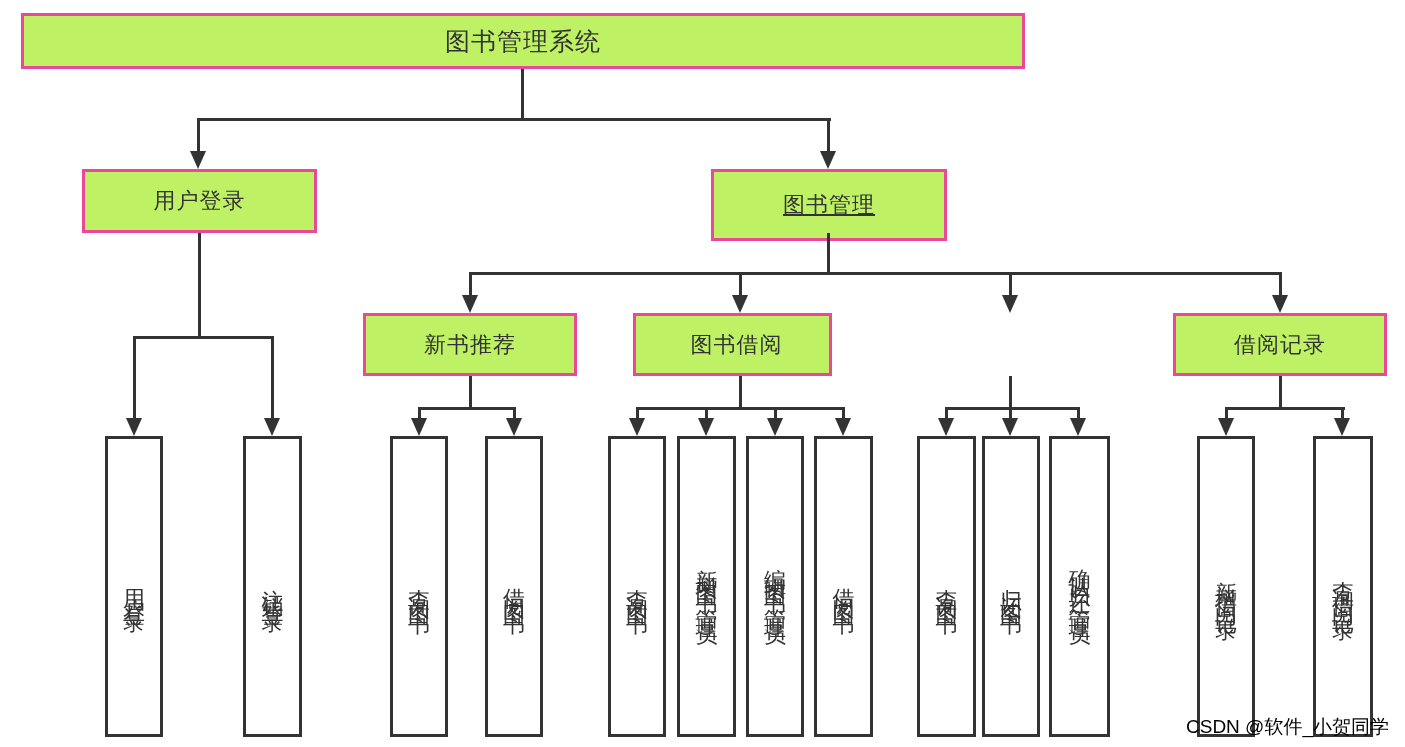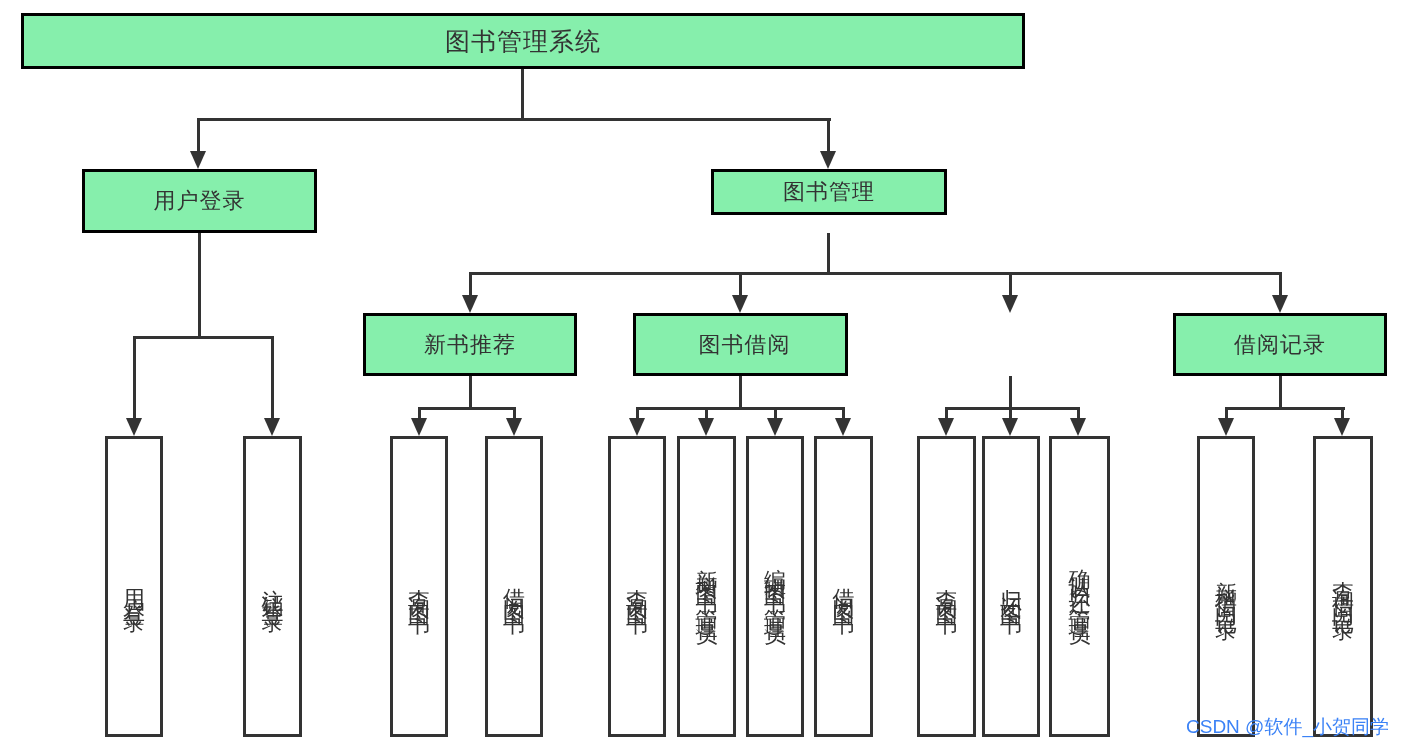--- a/index.html
+++ b/index.html
@@ -10,22 +10,22 @@
     position: relative;
     width: 1405px;
     height: 747px;
     background: #ffffff;
     overflow: hidden;
   }
 
   
   .node {
     position: absolute;
-    background: #86efac;
-    border: 3px solid #000000;
+    background: #bef264;
+    border: 3px solid #ec4899;
     color: #333333;
     display: flex;
     align-items: center;
     justify-content: center;
     font-size: 22px;
     letter-spacing: 1px;
     white-space: nowrap;
   }
   .node.root { font-size: 25px; }
 
@@ -59,62 +59,62 @@
     border-left: 8px solid transparent;
     border-right: 8px solid transparent;
     border-top: 18px solid #333333;
   }
 
   .watermark {
     position: absolute;
     left: 1186px;
     top: 714px;
     font-size: 19px;
-    color: #3b82f6;
+    color: #000000;
     white-space: nowrap;
     z-index: 5;
   }
 </style>
 </head>
 <body>
 
 <div class="canvas">
 
   <div class="node root" style="left:21px; top:13px; width:1004px; height:56px;">图书管理系统</div>
 
   <div class="vl" style="left:521px; top:69px;  height:49px;"></div>
   <div class="hl" style="left:197px; top:118px; width:634px;"></div>
   <div class="vl" style="left:197px; top:118px; height:35px;"></div>
   <div class="arrow" style="left:190px; top:151px;"></div>
   <div class="vl" style="left:827px; top:118px; height:35px;"></div>
   <div class="arrow" style="left:820px; top:151px;"></div>
 
   <div class="node" style="left:82px; top:169px; width:235px; height:64px;">用户登录</div>
-  <div class="node" style="left:711px; top:169px; width:236px; height:46px;">图书管理</div>
+  <div class="node" style="left:711px; top:169px; width:236px; height:72px;text-decoration:underline;">图书管理</div>
 
   <div class="vl" style="left:198px; top:233px; height:104px;"></div>
   <div class="hl" style="left:133px; top:336px; width:141px;"></div>
   <div class="vl" style="left:133px; top:336px; height:84px;"></div>
   <div class="arrow" style="left:126px; top:418px;"></div>
   <div class="vl" style="left:271px; top:336px; height:84px;"></div>
   <div class="arrow" style="left:264px; top:418px;"></div>
 
   <div class="vl" style="left:827px; top:233px; height:41px;"></div>
   <div class="hl" style="left:469px; top:272px; width:812px;"></div>
   <div class="vl" style="left:469px; top:272px; height:25px;"></div>
   <div class="arrow" style="left:462px; top:295px;"></div>
   <div class="vl" style="left:739px; top:272px; height:25px;"></div>
   <div class="arrow" style="left:732px; top:295px;"></div>
   <div class="vl" style="left:1009px; top:272px; height:25px;"></div>
   <div class="arrow" style="left:1002px; top:295px;"></div>
   <div class="vl" style="left:1279px; top:272px; height:25px;"></div>
   <div class="arrow" style="left:1272px; top:295px;"></div>
 
   <div class="node" style="left:363px; top:313px; width:214px; height:63px;">新书推荐</div>
-  <div class="node" style="left:633px; top:313px; width:215px; height:63px;padding-left:8px;">图书借阅</div>
+  <div class="node" style="left:633px; top:313px; width:199px; height:63px;padding-left:8px;">图书借阅</div>
   <div class="node" style="left:1173px; top:313px; width:214px; height:63px;">借阅记录</div>
 
   <div class="vl" style="left:469px; top:376px; height:34px;"></div>
   <div class="hl" style="left:418px; top:407px; width:98px;"></div>
   <div class="vl" style="left:418px; top:407px; height:14px;"></div>
   <div class="arrow" style="left:411px; top:418px;"></div>
   <div class="vl" style="left:513px; top:407px; height:14px;"></div>
   <div class="arrow" style="left:506px; top:418px;"></div>
 
   <div class="vl" style="left:739px; top:376px; height:34px;"></div>

